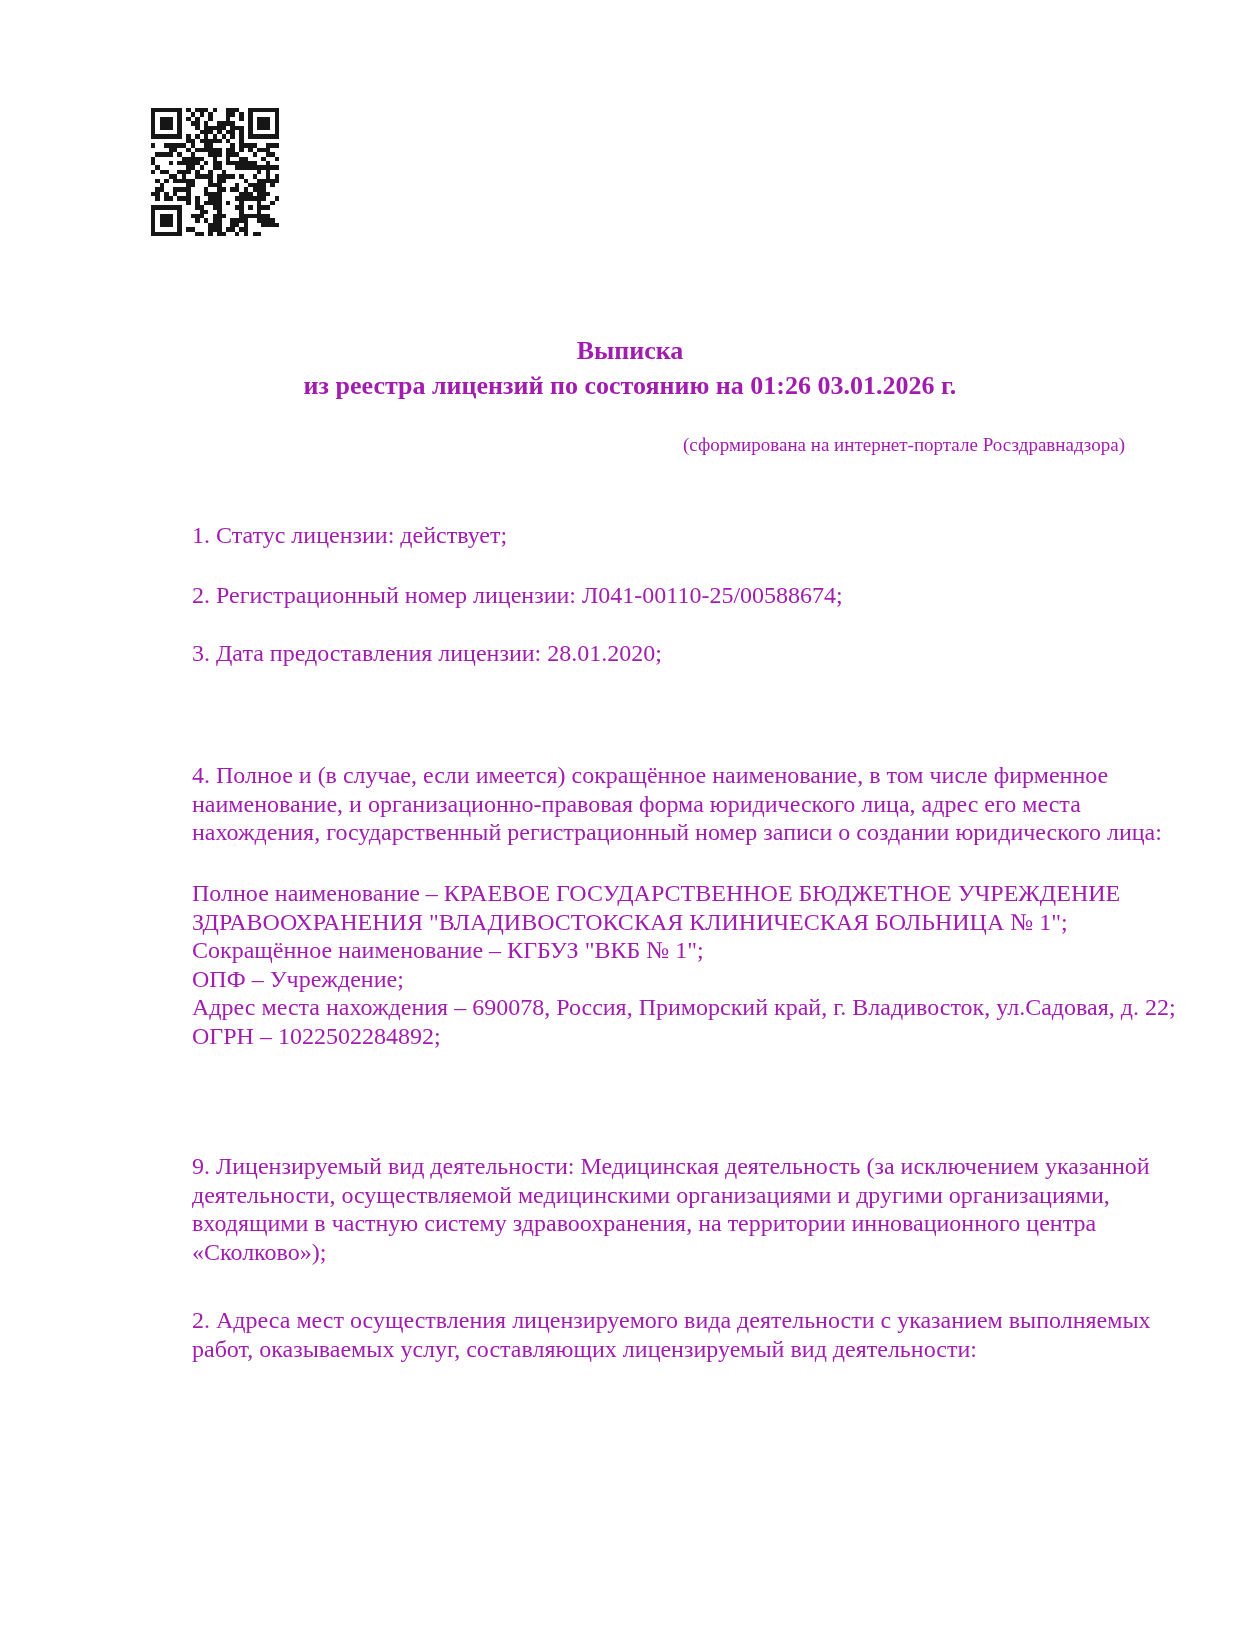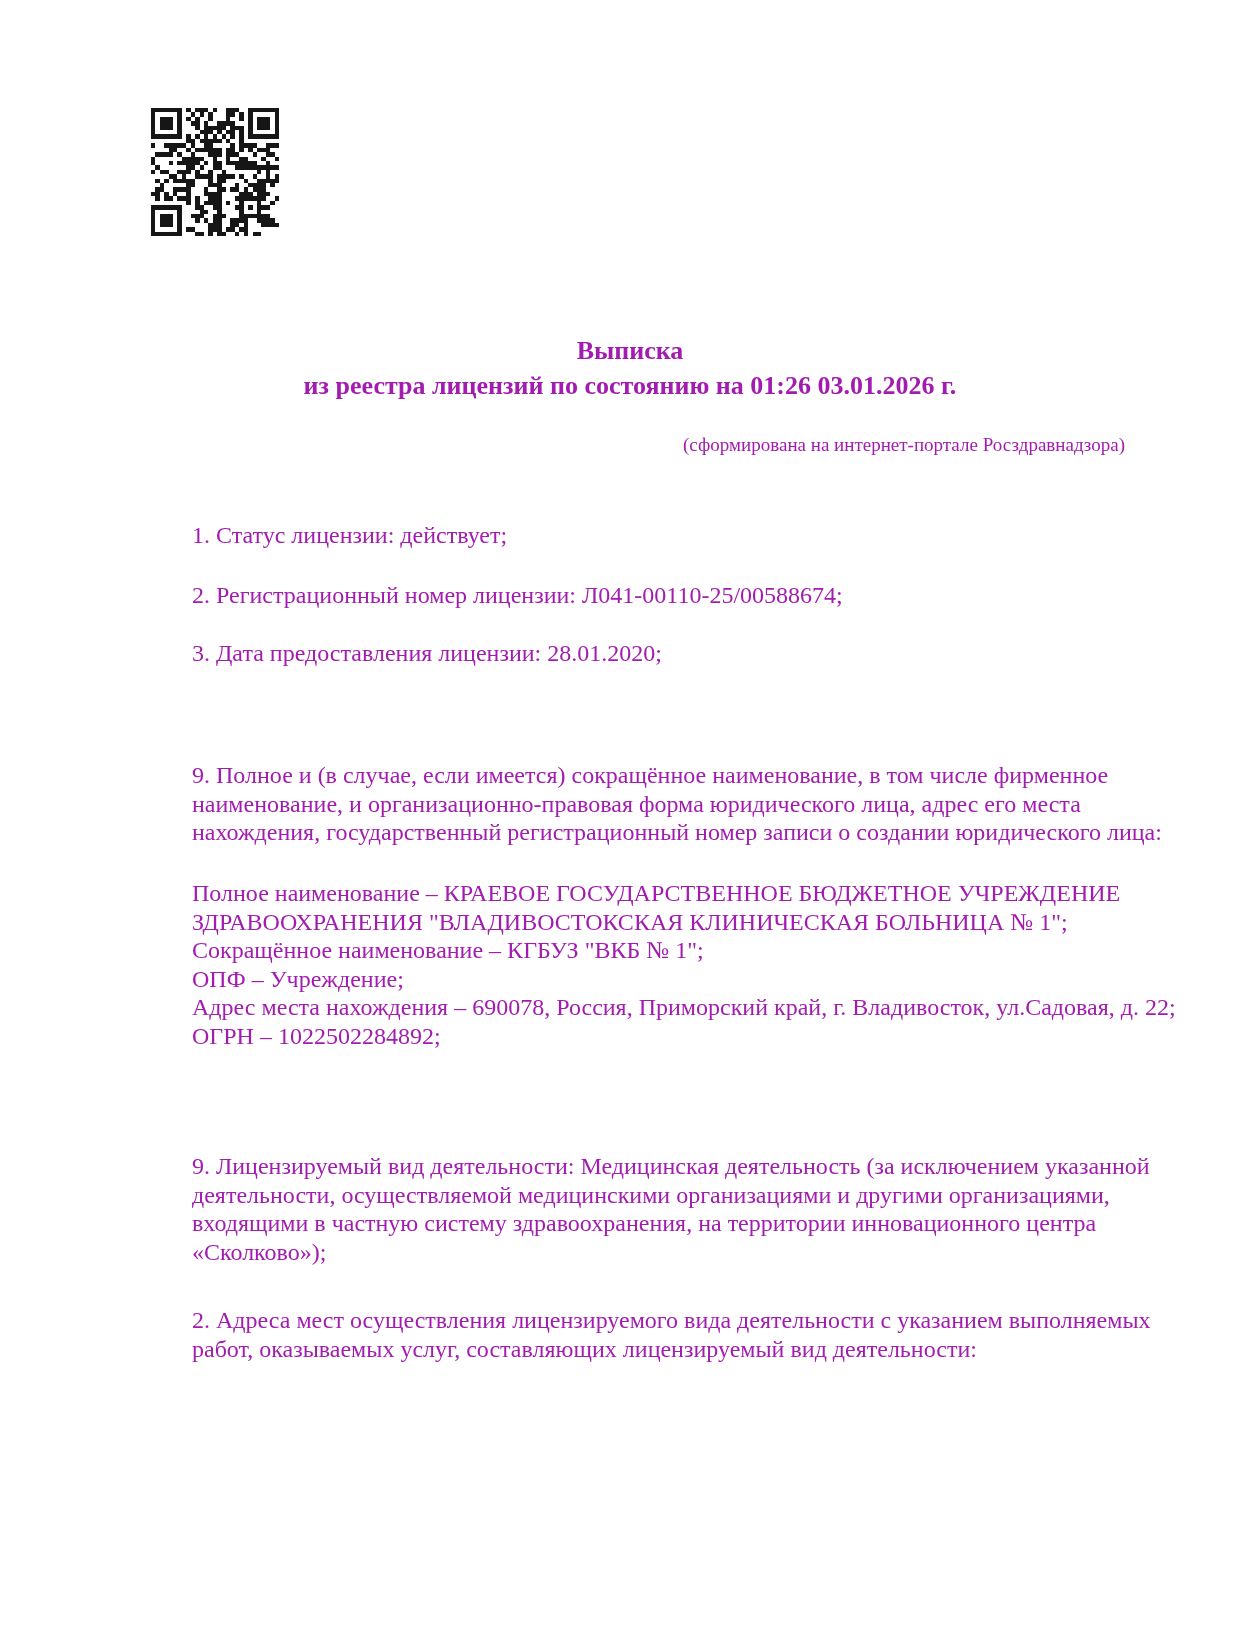--- a/index.html
+++ b/index.html
@@ -489,21 +489,21 @@
   <div class="title-block">
     <div>Выписка</div>
     <div>из реестра лицензий по состоянию на 01:26 03.01.2026 г.</div>
   </div>
 
   <div class="note">(сформирована на интернет-портале Росздравнадзора)</div>
 
   <p class="para" style="top:521px">1. Статус лицензии: действует;</p>
   <p class="para" style="top:581px">2. Регистрационный номер лицензии: Л041-00110-25/00588674;</p>
   <p class="para" style="top:639px">3. Дата предоставления лицензии: 28.01.2020;</p>
-  <p class="para" style="top:761px">9. Полное и (в случае, если имеется) сокращённое наименование, в том числе фирменное
+  <p class="para" style="top:761px">4. Полное и (в случае, если имеется) сокращённое наименование, в том числе фирменное
 наименование, и организационно-правовая форма юридического лица, адрес его места
 нахождения, государственный регистрационный номер записи о создании юридического лица:</p>
   <p class="para" style="top:879px">Полное наименование – КРАЕВОЕ ГОСУДАРСТВЕННОЕ БЮДЖЕТНОЕ УЧРЕЖДЕНИЕ
 ЗДРАВООХРАНЕНИЯ "ВЛАДИВОСТОКСКАЯ КЛИНИЧЕСКАЯ БОЛЬНИЦА № 1";
 Сокращённое наименование – КГБУЗ "ВКБ № 1";
 ОПФ – Учреждение;
 Адрес места нахождения – 690078, Россия, Приморский край, г. Владивосток, ул.Садовая, д. 22;
 ОГРН – 1022502284892;</p>
   <p class="para" style="top:1152px">9. Лицензируемый вид деятельности: Медицинская деятельность (за исключением указанной
 деятельности, осуществляемой медицинскими организациями и другими организациями,

